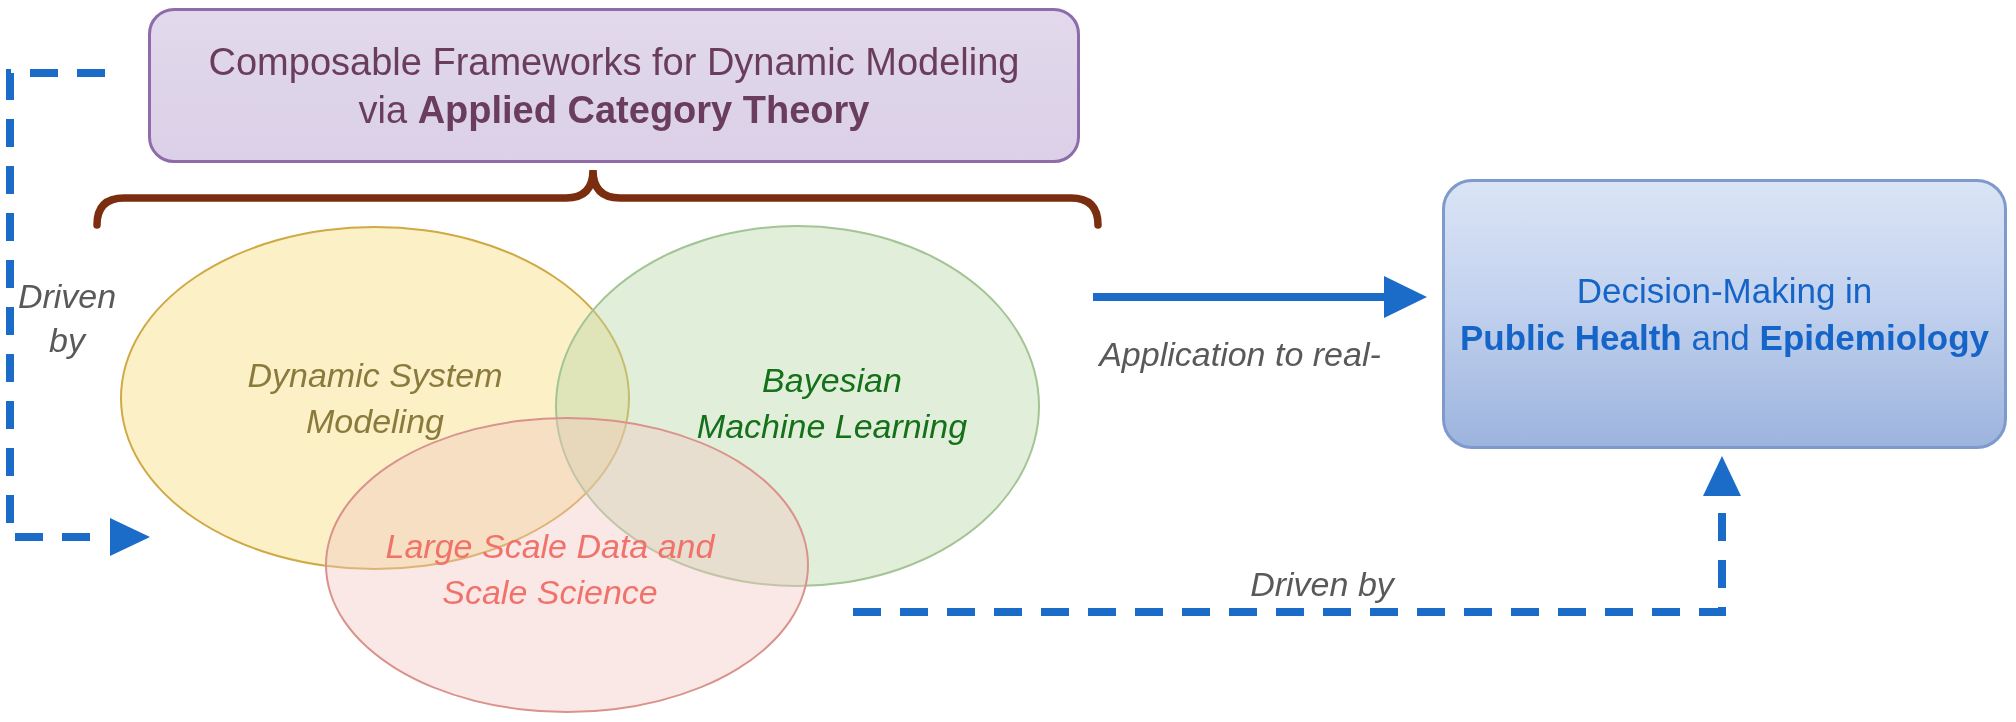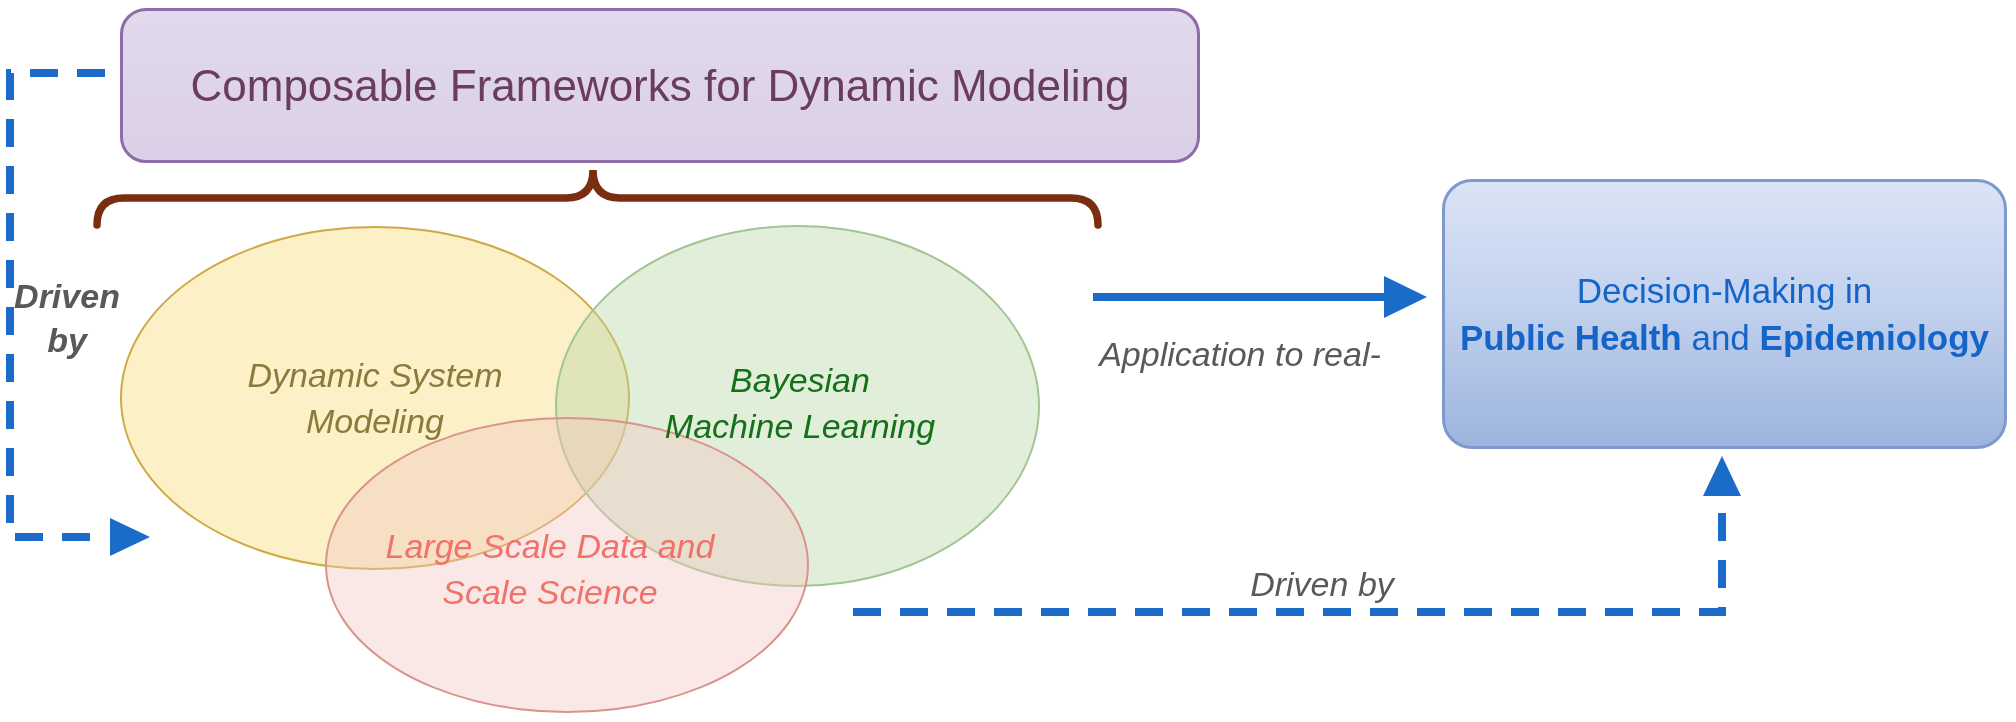--- a/index.html
+++ b/index.html
@@ -17,24 +17,24 @@
     position:relative; width:2016px; height:722px; background:#ffffff;
     font-family:"Liberation Sans", sans-serif; overflow:hidden;
   }
   .box{
     position:absolute; display:flex; flex-direction:column;
     align-items:center; justify-content:center; text-align:center;
     box-sizing:border-box;
   }
   
   .top-box{
-    left:120px; top:8px; width:1080px; height:155px;
+    left:148px; top:8px; width:932px; height:155px;
     background:linear-gradient(180deg,#E2D9EC 0%,#DBD0E7 100%);
     border:3px solid var(--purple-border); border-radius:26px;
-    color:var(--purple-text); font-size:44px; line-height:48px;
+    color:var(--purple-text); font-size:38px; line-height:48px;
   }
   
   .outcome-box{
     left:1442px; top:179px; width:565px; height:270px;
     background:linear-gradient(180deg,#DAE4F6 0%,#C3D2EE 45%,#9DB4DE 100%);
     border:3px solid var(--bluebox-border); border-radius:30px;
     color:var(--blue-text); font-size:35px; line-height:47px;
   }
   .bold{font-weight:bold;}
   
@@ -48,40 +48,43 @@
     background:rgba(183,214,167,0.42); border:2px solid var(--green-border);
   }
   .ellipse.pink{
     left:325px; top:417px; width:484px; height:296px;
     background:rgba(242,198,192,0.40); border:2px solid var(--pink-border);
   }
   .venn-label{
     position:absolute; text-align:center; font-size:34px; line-height:46px; z-index:5;font-style:italic;
   }
   .venn-label.yellow{left:155px; top:352px; width:440px; color:var(--yellow-text);}
-  .venn-label.green{left:580px; top:357px; width:440px; color:var(--green-text);}
+  .venn-label.green{left:612px; top:357px; width:440px; color:var(--green-text);}
   .venn-label.pink{left:320px; top:523px; width:460px; color:var(--pink-text);}
   
   .annot{
     position:absolute; font-style:italic; color:var(--gray-text);
     font-size:34px; line-height:44px; text-align:center; z-index:5;
   }
-  .annot.driven-left{left:7px; top:274px; width:120px;font-weight:bold;}
+  .annot.driven-left{left:7px; top:274px; width:120px;}
   .annot.application{left:1040px; top:332px; width:400px;}
   .annot.driven-bottom{left:1202px; top:562px; width:240px;}
   
   svg.connectors{position:absolute; left:0; top:0; z-index:4; pointer-events:none;}
 </style>
 </head>
 <body>
 
 <div id="canvas">
 
   <div class="box top-box">
     <div>Composable Frameworks for Dynamic Modeling</div>
+    <div>
+      <span>via </span><span class="bold">Applied Category Theory</span>
+    </div>
   </div>
 
   <div class="ellipse yellow"></div>
   <div class="ellipse green"></div>
   <div class="ellipse pink"></div>
 
   <div class="venn-label yellow">
     <div>Dynamic System</div>
     <div>Modeling</div>
   </div>

